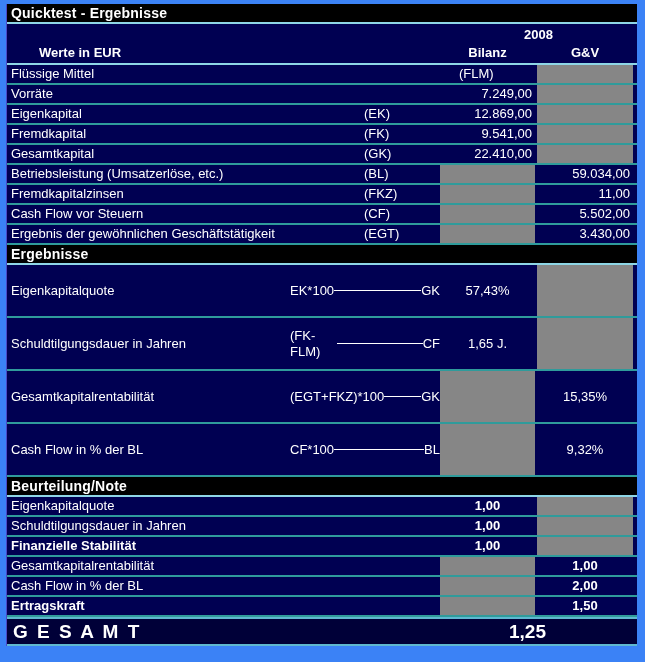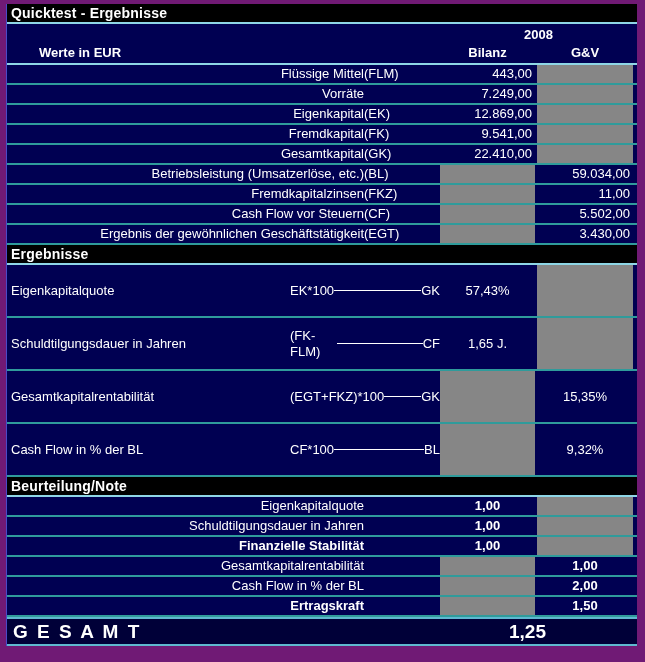--- a/index.html
+++ b/index.html
@@ -1,18 +1,18 @@
 <!DOCTYPE html>
 <html><head>
 <meta charset="utf-8">
 <style>
   * { margin:0; padding:0; box-sizing:border-box; }
   html,body { width:645px; height:662px; overflow:hidden; background:#2525A8; }
   body { font-family:"Liberation Sans","DejaVu Sans",sans-serif; color:#fff; }
-  .page { width:645px; height:662px; background:#701a75; padding:4px 8px 0 6px; }
+  .page { width:645px; height:662px; background:#3b82f6; padding:4px 8px 0 6px; }
   .sheet { width:631px; border-left:1px solid #4a4ac8; }
 
   
   .sec-hdr {
     background:#000000; height:20px; line-height:19px;
     border-bottom:2px solid #8ED6E6;
     font-weight:bold; font-size:14px; padding-left:4px;
     letter-spacing:0.2px;
   }
 
@@ -22,21 +22,21 @@
   .col-hdr .yr-span { margin-left:auto; width:197px; text-align:center; font-weight:bold; font-size:13px; }
   .col-hdr .cols-line { display:flex; height:20px; align-items:center; }
   .col-hdr .werte { flex:1; font-weight:bold; font-size:13px; padding-left:4px;margin-left:28px; }
   .col-hdr .cb { width:95px; text-align:center; font-weight:bold; font-size:13px; }
   .col-hdr .gap2 { width:2px; }
   .col-hdr .cg { width:96px; text-align:center; font-weight:bold; font-size:13px; }
   .col-hdr .rpad { width:4px; }
 
   
   .row { display:flex; background:#000052; height:20px; border-bottom:2px solid #2F9B9B; align-items:stretch; }
-  .row .lbl { flex:1; font-size:13px; line-height:18px; padding-left:4px; white-space:nowrap; overflow:hidden;text-align:right; }
+  .row .lbl { flex:1; font-size:13px; line-height:18px; padding-left:4px; white-space:nowrap; overflow:hidden; }
   .row .lbl.bold { font-weight:bold; }
   .row .code { width:76px; font-size:13px; line-height:18px; }
   .cell { width:95px; font-size:13px; line-height:18px; }
   .cell.gnv { width:96px; }
   .cell.val-right { text-align:right; padding-right:3px; }
   .cell.val-center { text-align:center; font-weight:bold; }
   .cell.disabled { background:#868686; }
   .gapcol { width:2px; }
   .rpad { width:4px; }
 
@@ -72,21 +72,20 @@
         <div class="cb">Bilanz</div>
         <div class="gap2"></div>
         <div class="cg">G&amp;V</div>
         <div class="rpad"></div>
       </div>
     </div>
 
     <div class="row">
       <div class="lbl">Flüssige Mittel</div>
       <div class="code">(FLM)</div>
-      <div class="cell val-right">443,00</div>
       <div class="gapcol"></div>
         <div class="cell gnv disabled"></div>
         <div class="rpad"></div>
     </div>
     <div class="row">
       <div class="lbl">Vorräte</div>
       <div class="code"></div>
       <div class="cell val-right">7.249,00</div>
       <div class="gapcol"></div>
         <div class="cell gnv disabled"></div>

